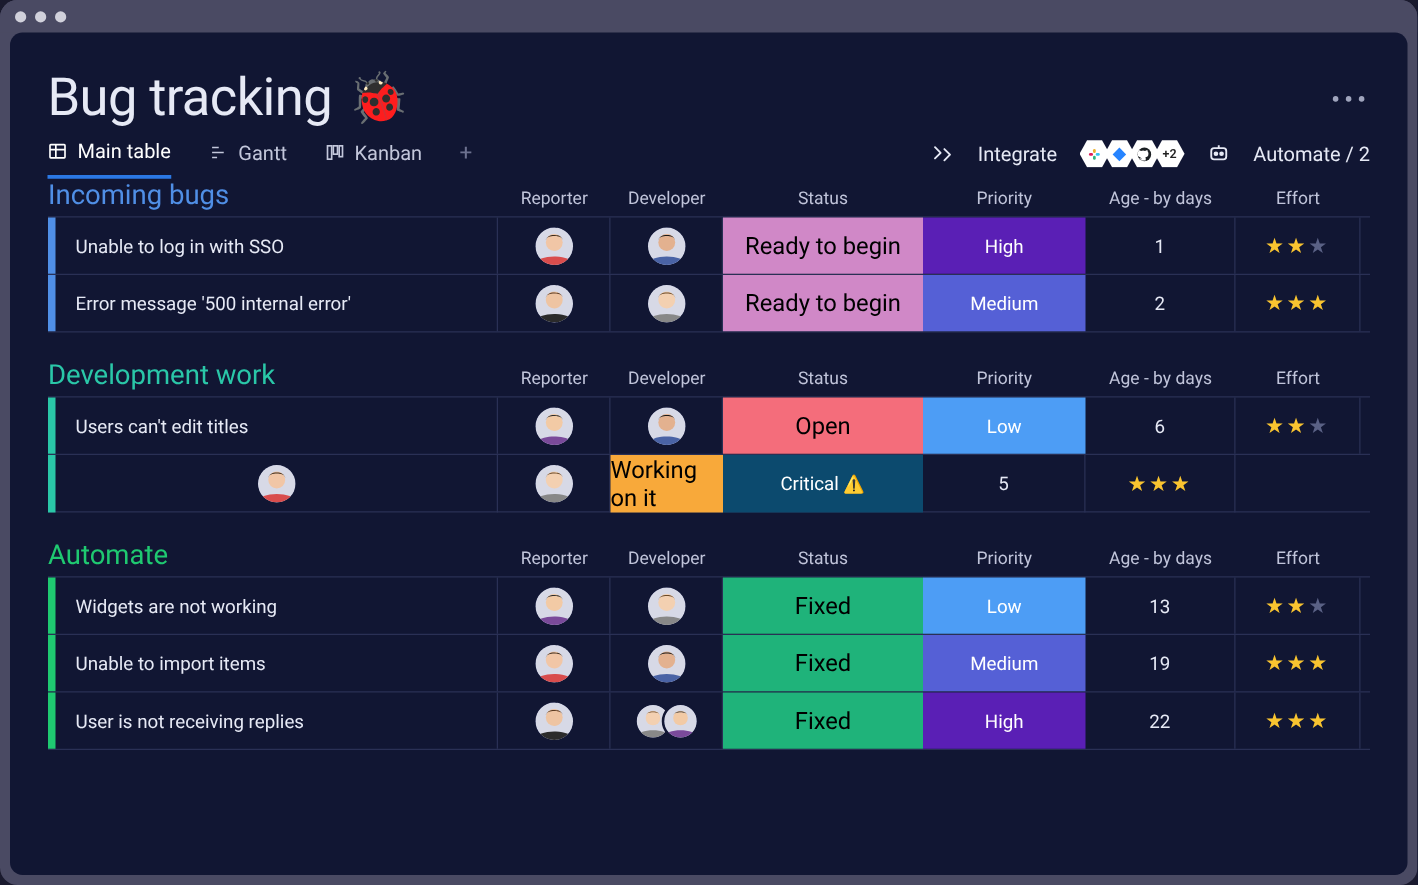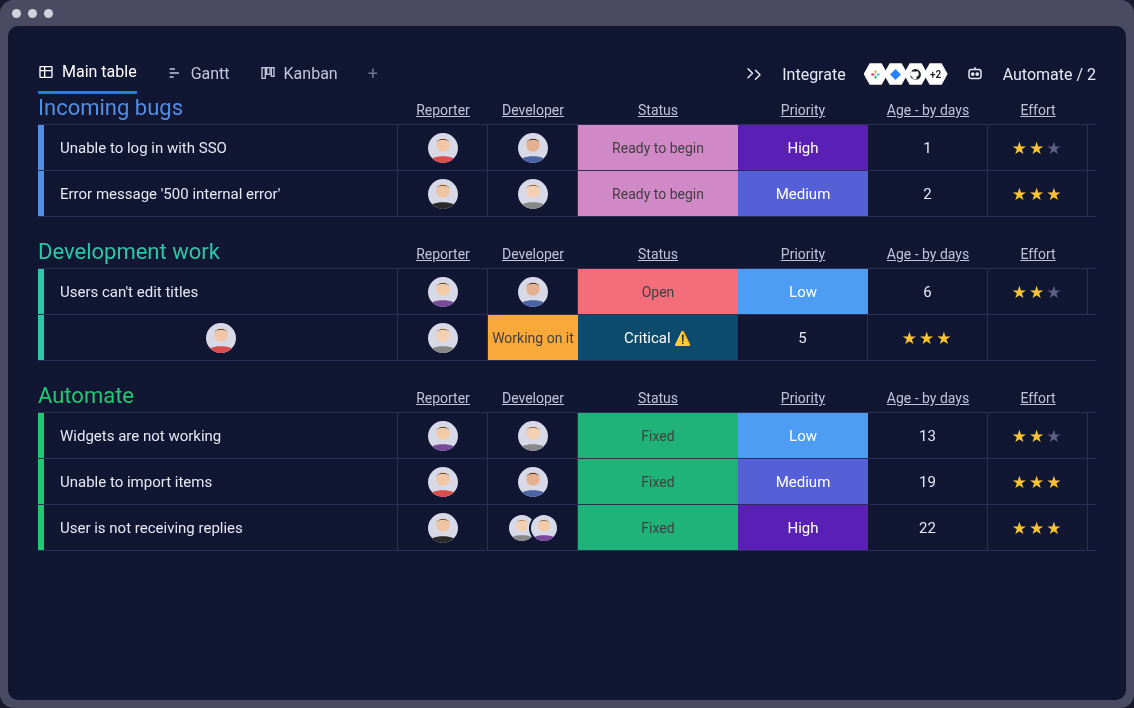--- a/index.html
+++ b/index.html
@@ -27,39 +27,39 @@
   .hex.first { margin-left:0; }
   .hex.more { font-size:10px; font-weight:600; }
 
   .groups { overflow-y:auto; }
   .group { margin-bottom: 22px; }
   .group-header { display:grid; grid-template-columns: 360px 90px 90px 160px 130px 120px 100px 30px; align-items:end; gap:0; }
   .group-title { font-size:22px; font-weight:400; padding-bottom:4px; }
   .g-blue .group-title, .g-blue .group-bar { color:#508fe6; }
   .g-teal .group-title, .g-teal .group-bar { color:#2ac7a8; }
   .g-green .group-title, .g-green .group-bar { color:#1fc971; }
-  .col-label { color:#c0c4da; font-size:14px; text-align:center; padding-bottom:6px; font-weight:400;text-decoration:underline; }
+  .col-label { color:#c0c4da; font-size:14px; text-align:center; padding-bottom:6px; font-weight:400; }
   .add-col { color:#c0c4da; text-align:center; cursor:pointer; font-size:18px; padding-bottom:4px; }
 
   .rows { border-top:1px solid #2a3055; }
   .row { display:grid; grid-template-columns: 6px 354px 90px 90px 160px 130px 120px 100px 30px; align-items:stretch; height:46px; border-bottom:1px solid #2a3055; }
   .row > div { border-right:1px solid #2a3055; display:flex; align-items:center; justify-content:center; }
   .row .bar { border:none; }
   .row .name { justify-content:flex-start; padding-left:16px; font-size:15px; color:#e6e9f5; }
   .g-blue .bar { background:#508fe6; }
   .g-teal .bar { background:#2ac7a8; }
   .g-green .bar { background:#1fc971; }
 
   .avatar { width:30px; height:30px; border-radius:50%; background:#8a8fb0; display:flex; align-items:center; justify-content:center; overflow:hidden; }
   .avatar svg { width:30px; height:30px; }
   .avatar-group { display:flex; }
   .avatar-group .avatar { margin-left:-8px; border:2px solid #111633; }
   .avatar-group .avatar:first-child { margin-left:0; }
 
-  .status { color:#404040; font-size:14px; font-weight:400; width:100%; height:100%; display:flex; align-items:center; justify-content:center; border:none !important; }
+  .status { color:#000000; font-size:19px; font-weight:400; width:100%; height:100%; display:flex; align-items:center; justify-content:center; border:none !important; }
   .priority { color:#fff; font-size:15px; font-weight:400; width:100%; height:100%; display:flex; align-items:center; justify-content:center; gap:4px; border:none !important; }
 
   .age { color:#e6e9f5; font-size:15px; }
   .effort { font-size:17px; letter-spacing:2px; }
   .star-on { color:#f9c430; }
   .star-off { color:#5a6185; }
   .extra { border-right:none !important; }
 
   .warn { font-size:14px; }
 </style>
@@ -67,20 +67,27 @@
 <body>
 
 <div class="window">
   <div class="titlebar">
     <div class="tdot"></div>
     <div class="tdot"></div>
     <div class="tdot"></div>
   </div>
   <div class="app">
 
+    <div class="header-row">
+      <div class="page-title">
+        <span>Bug tracking</span>
+        <span class="bug-emoji">🐞</span>
+      </div>
+      <div class="more-dots">•••</div>
+    </div>
 
     <div class="view-bar">
       <div class="tabs" id="tabs">
           <div class="tab active">
             <span class="tab-icon">
               <svg width="16" height="16" viewBox="0 0 24 24" fill="none" stroke="currentColor" stroke-width="2">
                 <rect x="3" y="4" width="18" height="16" rx="1"></rect>
                 <path d="M3 10h18M10 4v16"></path>
               </svg>
             </span>

